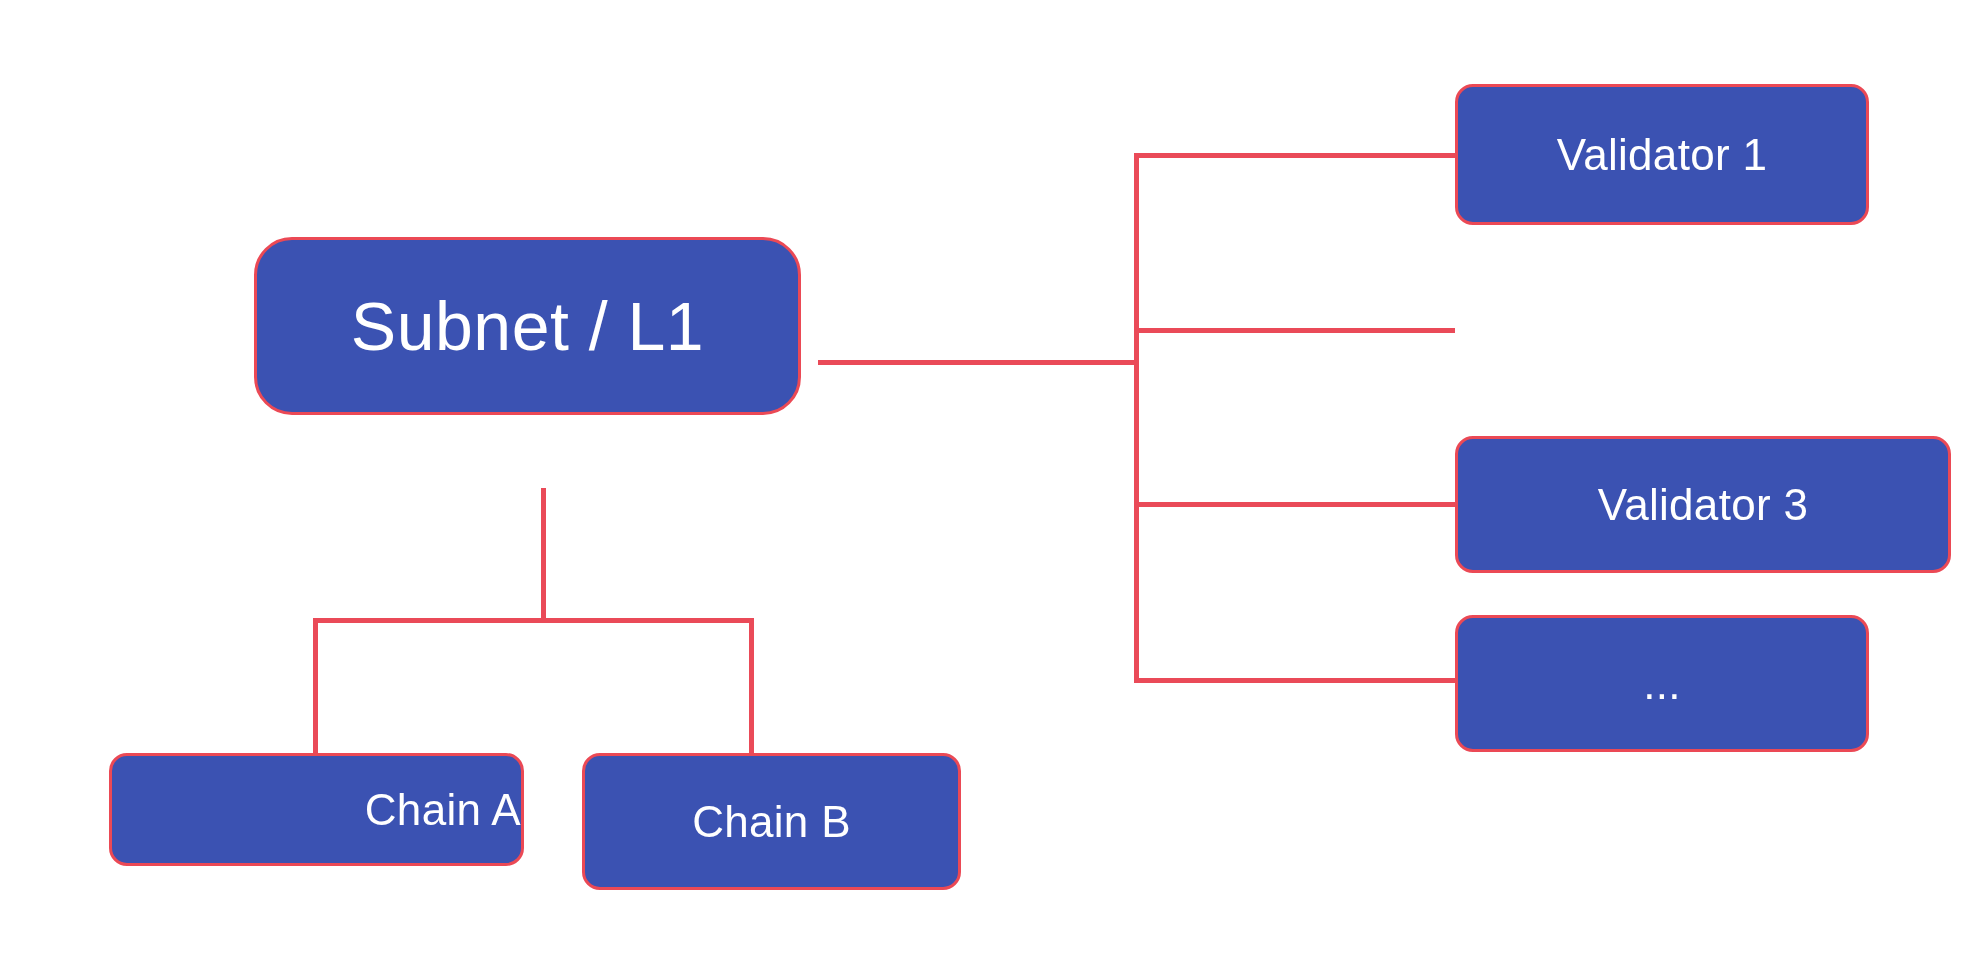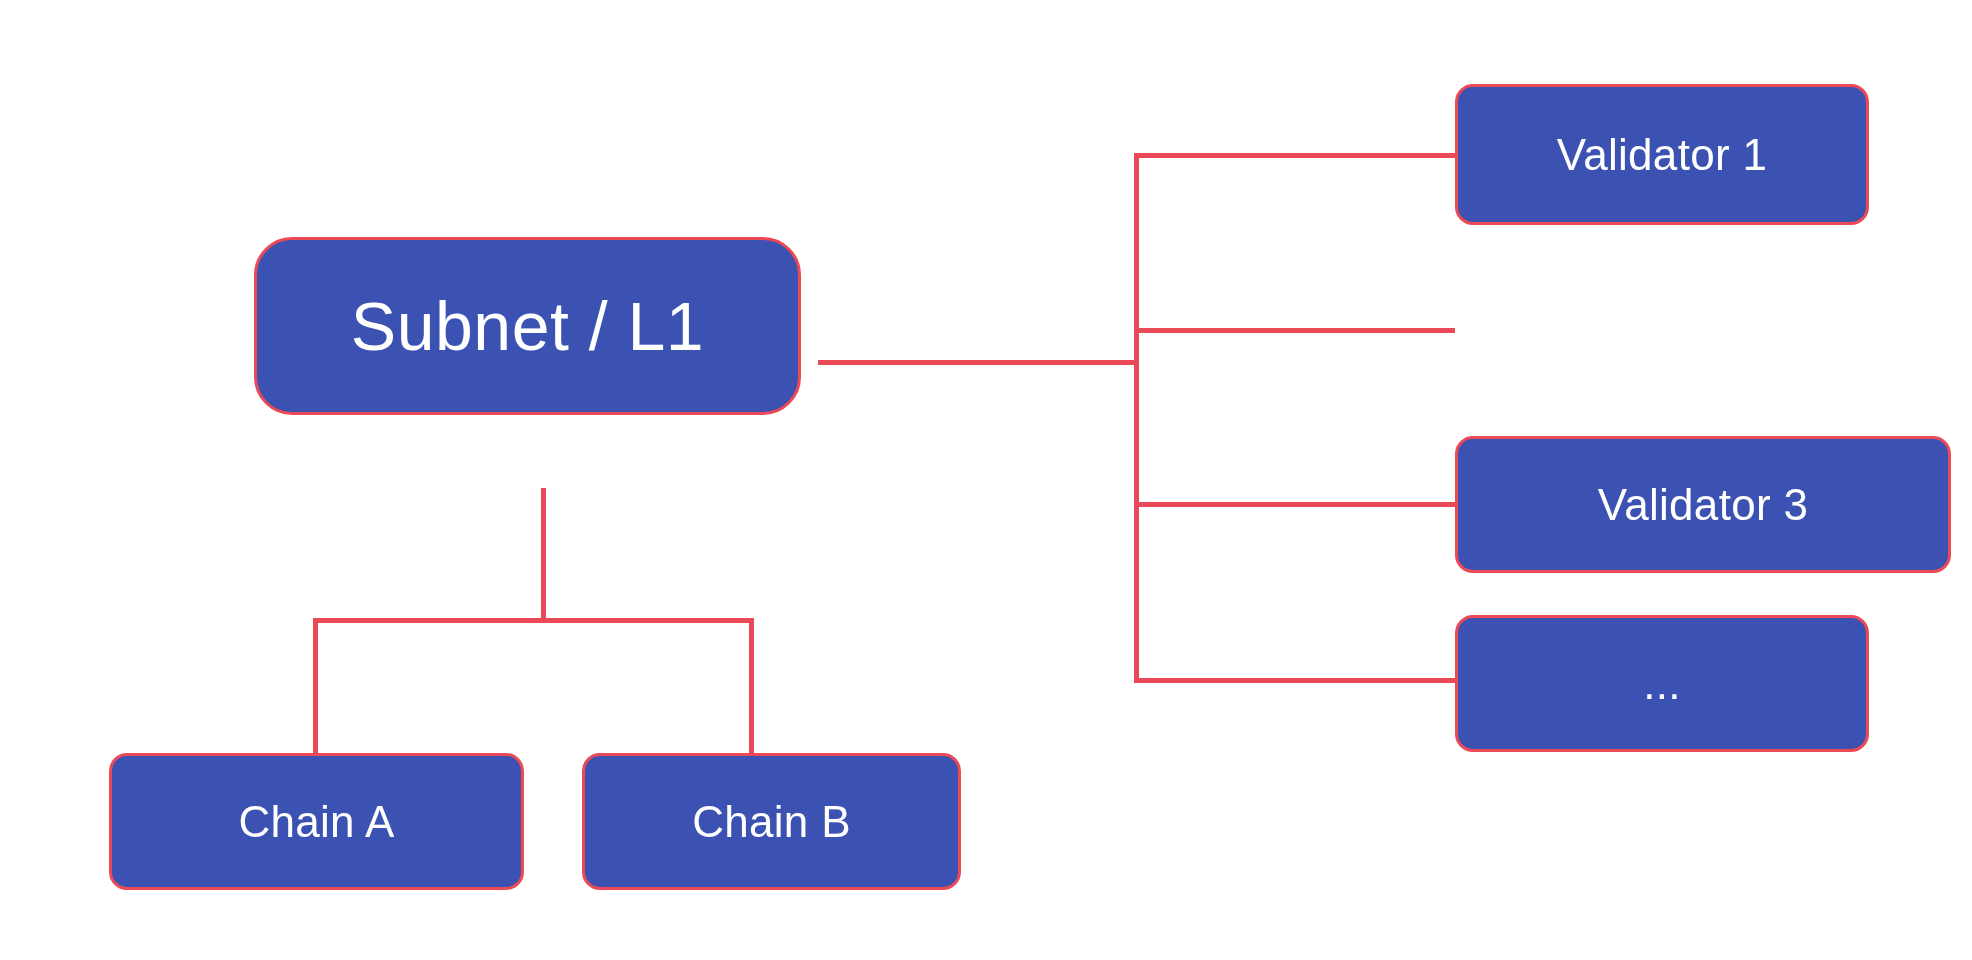--- a/index.html
+++ b/index.html
@@ -34,21 +34,21 @@
     border-radius:18px;
     font-size:44px;
     letter-spacing:0.3px;
   }
   .connector{
     position:absolute;
     background:var(--line-color);
   }
   
   .n-subnet   {left:254px; top:237px; width:547px; height:178px;}
-  .n-chain-a  {left:109px; top:753px; width:415px; height:137px;}
+  .n-chain-a  {left:109px; top:753px; width:415px; height:113px;justify-content:flex-end;}
   .n-chain-b  {left:582px; top:753px; width:379px; height:137px;}
   .n-val1     {left:1455px; top:84px;  width:414px; height:141px;}
   .n-val2     {left:1455px; top:264px; width:414px; height:137px;}
   .n-val3     {left:1455px; top:436px; width:496px; height:137px;}
   .n-valmore  {left:1455px; top:615px; width:414px; height:137px;}
   
   .c-main        {left:818px;  top:360px; width:318px; height:5px;}
   .c-trunk       {left:1134px; top:153px; width:5px;   height:530px;}
   .c-branch-1    {left:1136px; top:153px; width:319px; height:5px;}
   .c-branch-2    {left:1136px; top:328px; width:319px; height:5px;}

